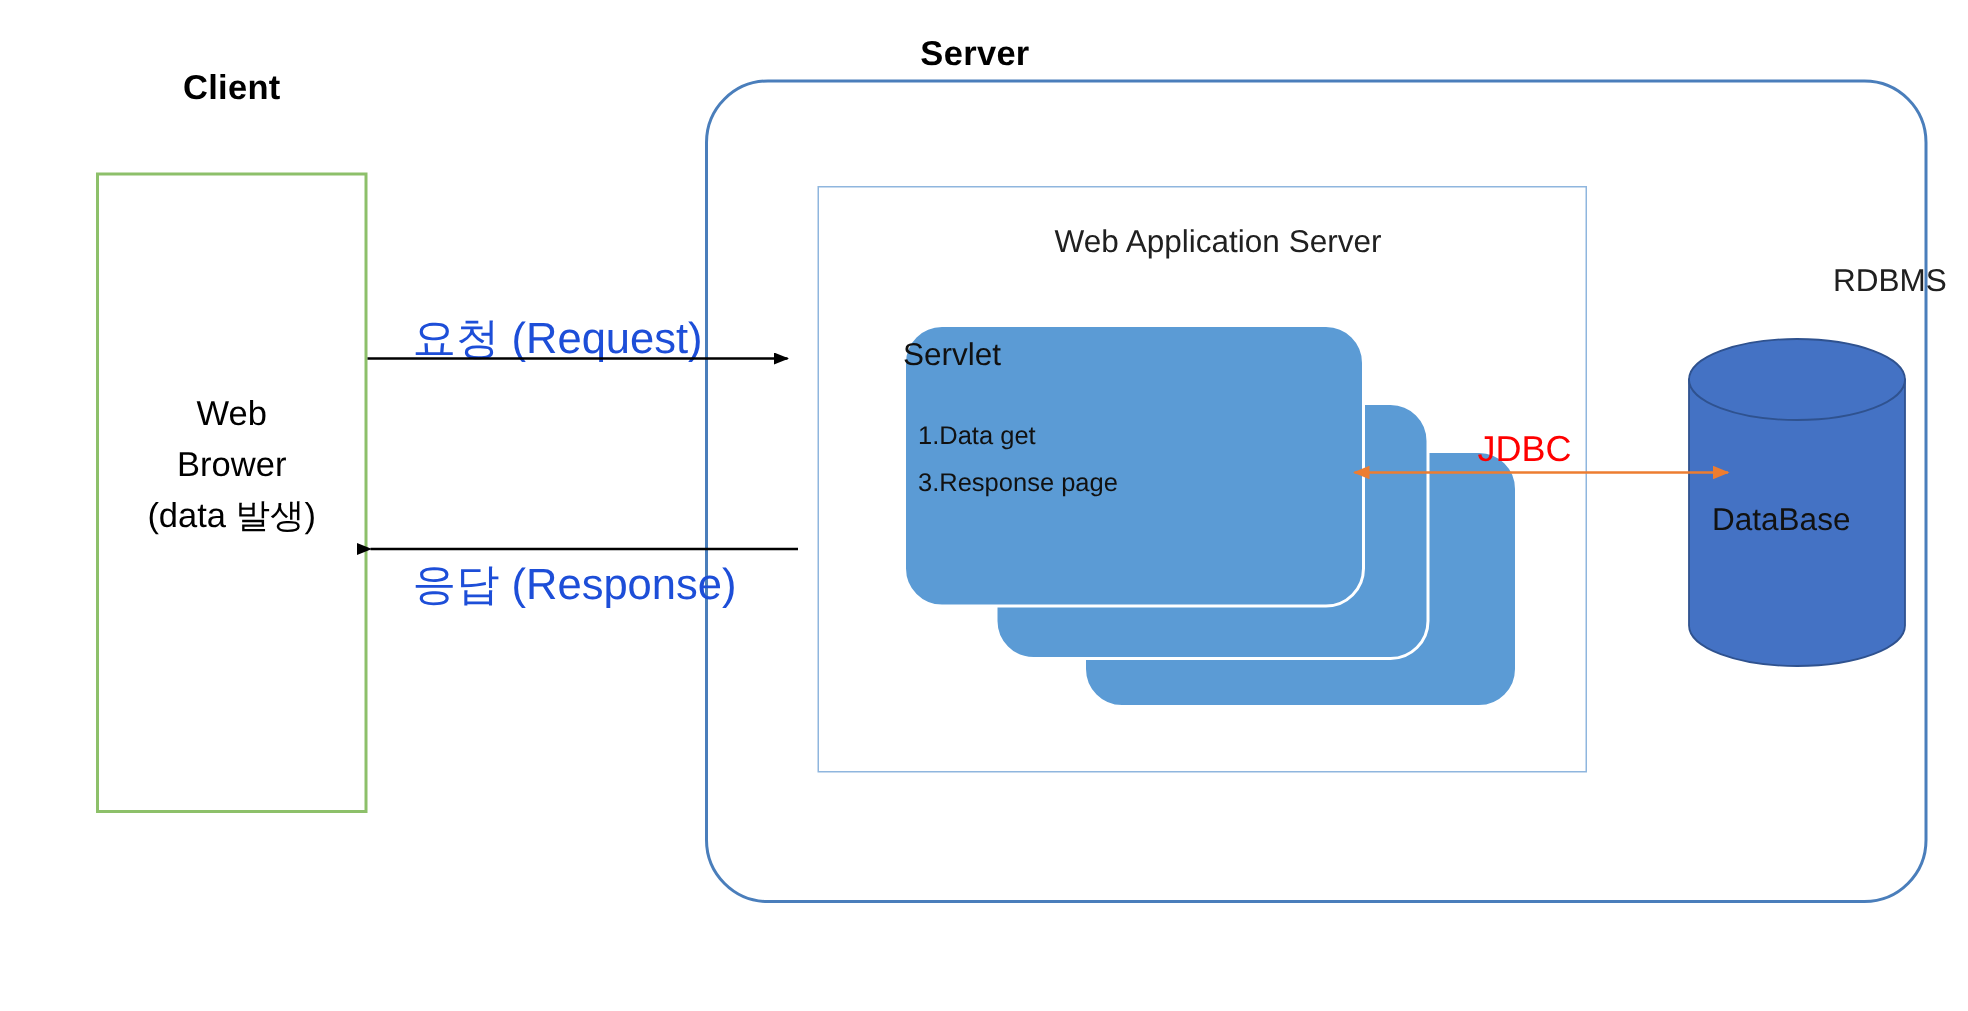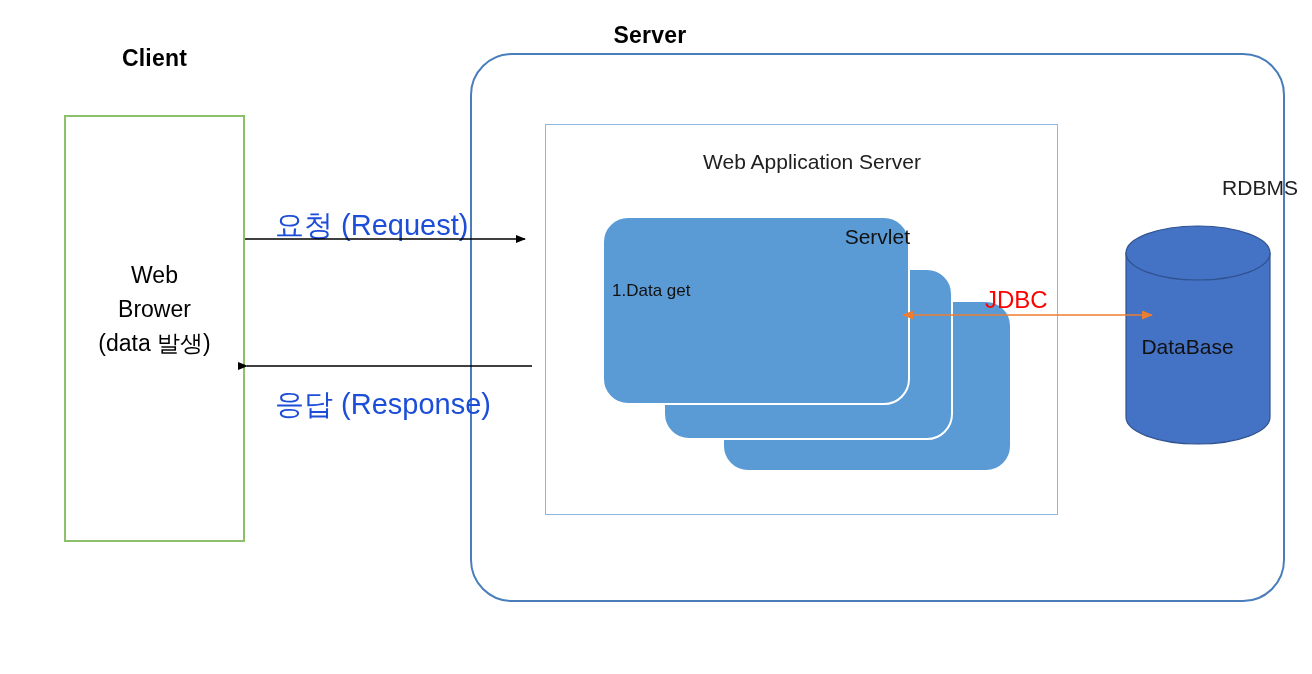--- a/index.html
+++ b/index.html
@@ -109,21 +109,21 @@
     left: 602px;
     top: 216px;
     width: 308px;
     height: 189px;
     border: 2px solid #ffffff;
   }
   #servlet-title {
     left: 602px;
     top: 225px;
     width: 308px;
-    text-align: right;
+    text-align: left;
     font-size: 21px;
     color: #111111;
     white-space: nowrap;
   }
   #servlet-steps {
     left: 612px;
     top: 275px;
     width: 300px;
     font-size: 17px;
     line-height: 31px;
@@ -158,21 +158,21 @@
     z-index: 5;
   }
 
   
   .arrow-label {
     font-size: 29px;
     color: #1d4ed8;
     white-space: nowrap;
   }
   #request-label { left: 275px; top: 206px; }
-  #response-label { left: 275px; top: 385px; }
+  #response-label { left: 275px; top: 370px; }
   #jdbc-label {
     left: 985px;
     top: 286px;
     font-size: 24px;
     color: #FF0000;
     z-index: 6;
     white-space: nowrap;
   }
 
   svg.overlay {
@@ -207,20 +207,21 @@
   <div class="abs" id="was-label">Web Application Server</div>
 
   <div class="abs servlet-card" id="servlet-card-3"></div>
   <div class="abs servlet-card" id="servlet-card-2"></div>
   <div class="abs servlet-card" id="servlet-card-1"></div>
 
   <div class="abs" id="servlet-title">Servlet</div>
 
   <div class="abs" id="servlet-steps">
     <div>1.Data get</div>
+    <div>3.Response page</div>
   </div>
 
   <div class="abs" id="rdbms-label">RDBMS</div>
 
   <svg class="abs" id="db-cylinder" viewBox="0 0 146 220">
     <path d="M1,28 L1,192 A72,27 0 0 0 145,192 L145,28 Z" fill="#4472C4" stroke="#2F528F" stroke-width="1.2"></path>
     <ellipse cx="73" cy="28" rx="72" ry="27" fill="#4472C4" stroke="#2F528F" stroke-width="1.2"></ellipse>
   </svg>
 
   <div class="abs" id="db-label">DataBase</div>

